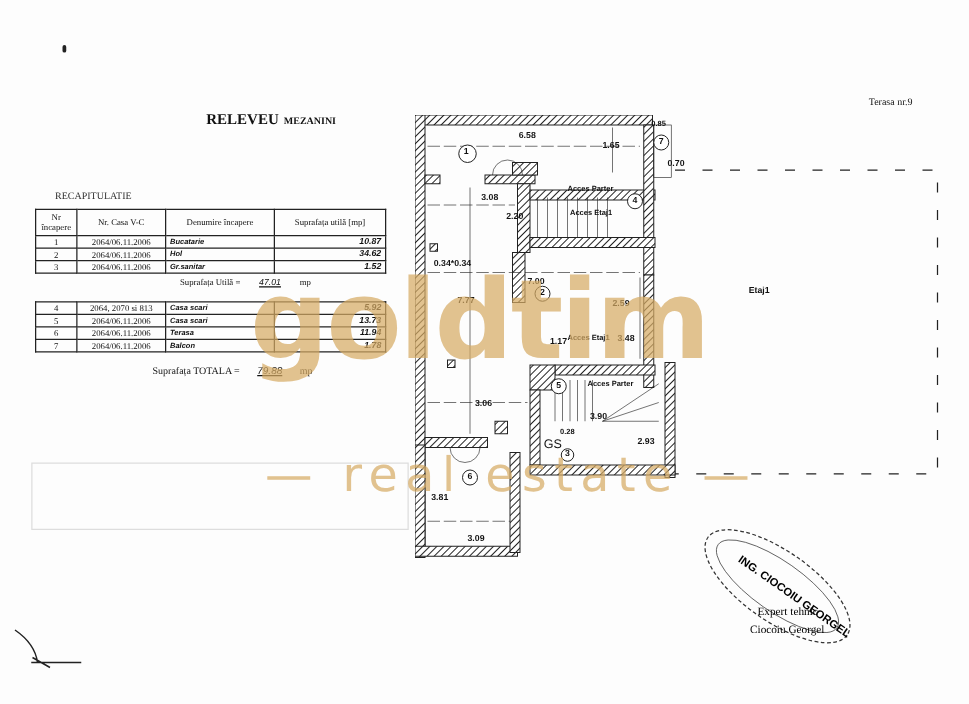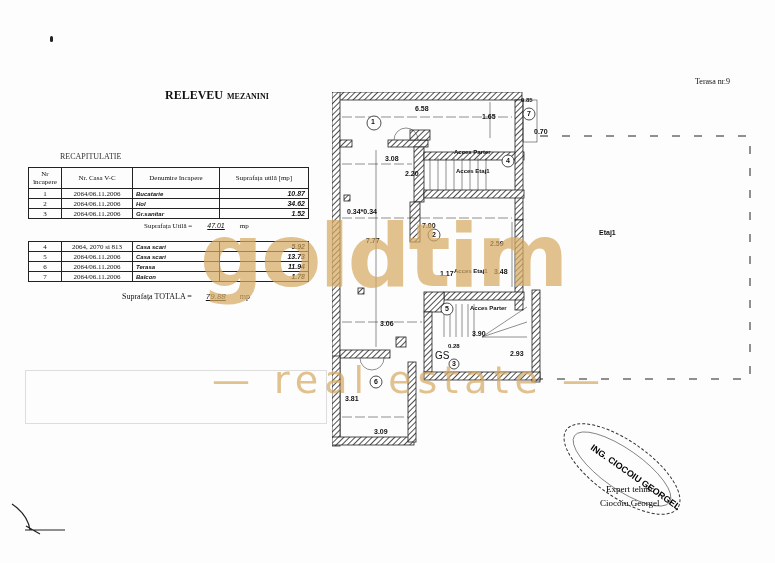--- a/index.html
+++ b/index.html
@@ -1,21 +1,21 @@
 <!DOCTYPE html>
 <html><head>
 <meta charset="utf-8">
 <style>
   html,body{margin:0;padding:0;}
   body{width:775px;height:563px;background:#fdfdfd;position:relative;overflow:hidden;font-family:"Liberation Serif",serif;color:#111;}
   .abs{position:absolute;}
   .title{left:165px;top:88px;font-weight:bold;font-size:12px;}
   .title .sub{font-size:8px;margin-left:4px;}
   .annex{left:695px;top:77px;font-size:8px;}
-  .recap{left:44px;top:152px;font-size:8px;color:#333;margin-left:16px;}
+  .recap{left:44px;top:152px;font-size:8px;color:#333;}
   table.rt{position:absolute;border-collapse:collapse;font-size:7px;}
   table.rt td{border:1px solid #222;padding:0 3px;height:9px;line-height:8px;}
   table.rt td.c{text-align:center;}
   table.rt td.r{text-align:right;font-weight:bold;font-family:"Liberation Sans",sans-serif;font-style:italic;}
   table.rt td.n{font-family:"Liberation Sans",sans-serif;font-style:italic;font-weight:bold;font-size:6px;}
   table.rt tr.h td{height:20px;text-align:center;}
   .sum{font-size:7px;}
   .sum u{font-family:"Liberation Sans",sans-serif;font-style:italic;font-weight:normal;display:inline-block;min-width:44px;text-align:center;}
   .plan{left:332px;top:92px;width:210px;height:362px;}
   .lbl{position:absolute;font-family:"Liberation Sans",sans-serif;font-size:7px;font-weight:bold;}

